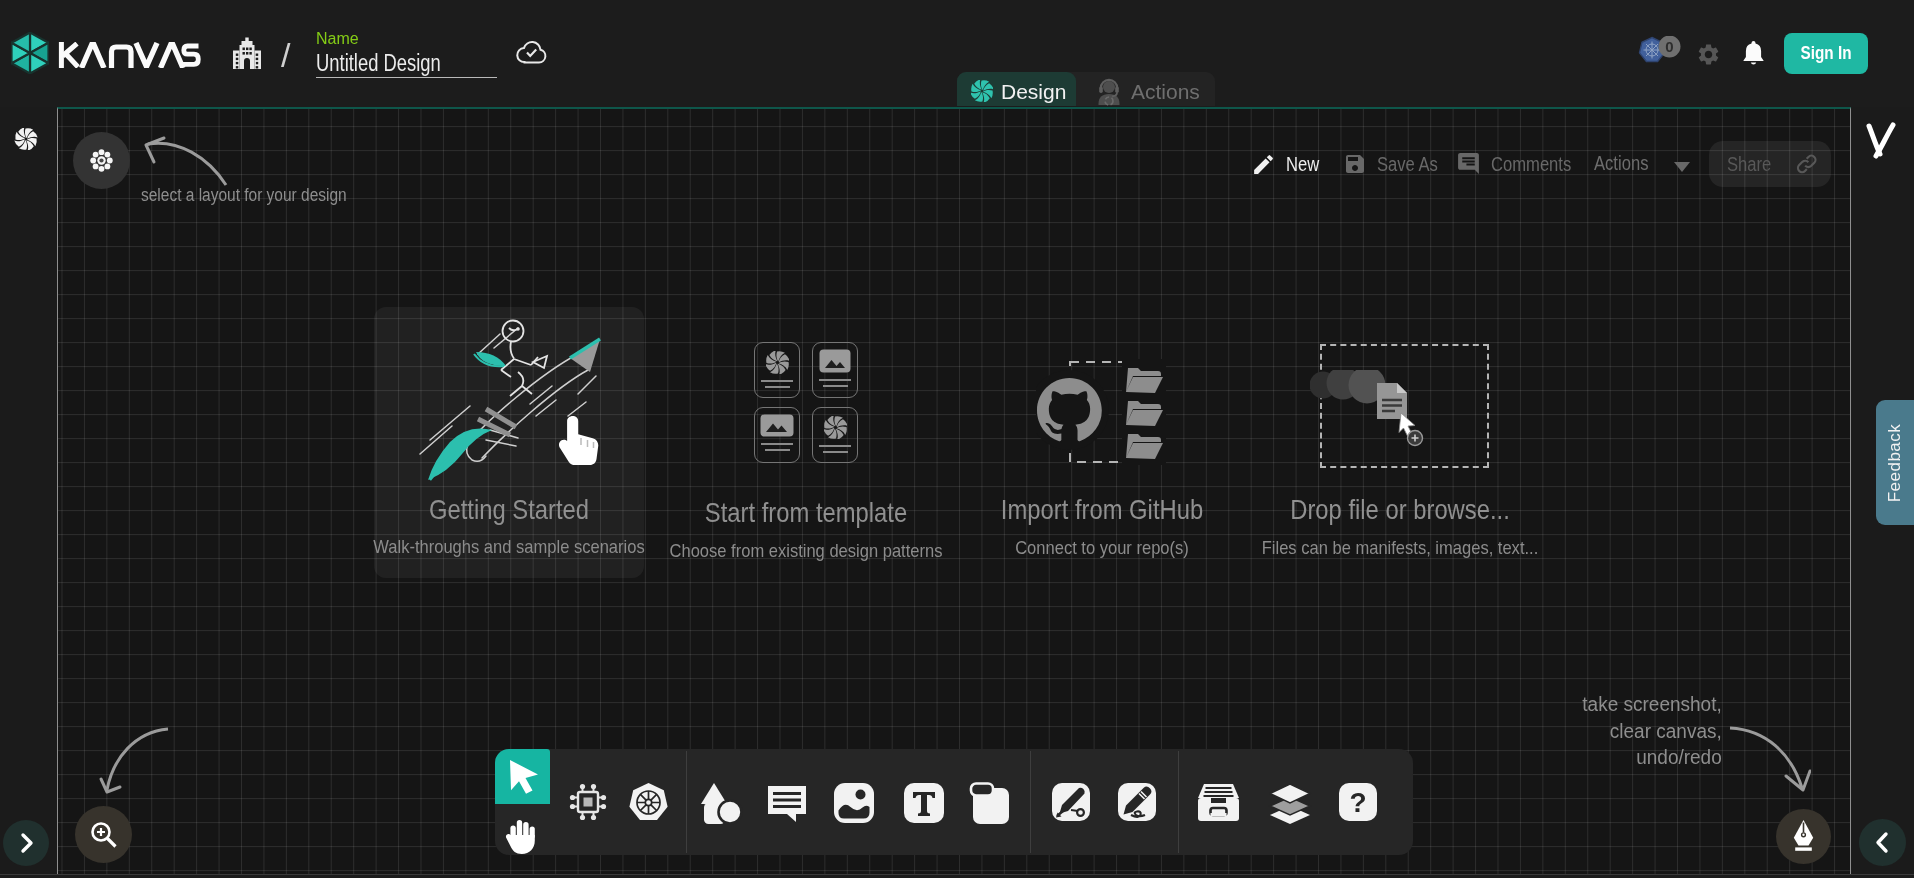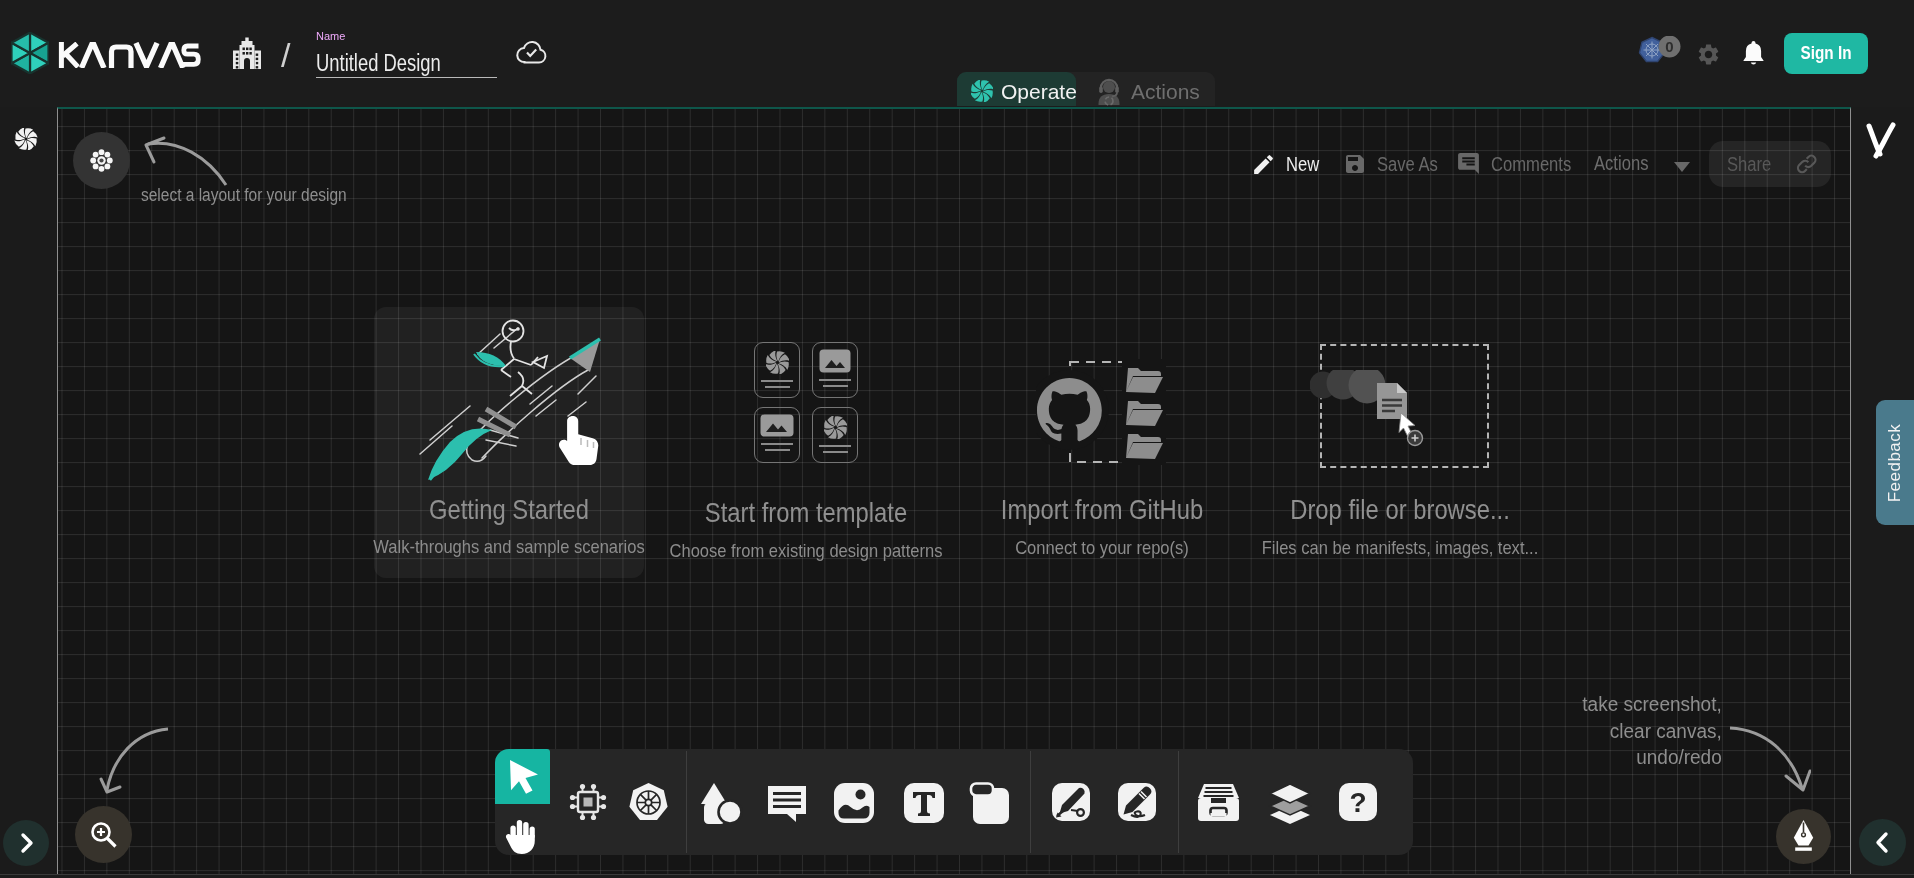--- a/index.html
+++ b/index.html
@@ -83,21 +83,21 @@
           <rect x="4.8" y="29.1" width="2.5" height="2.4"></rect>
         <rect x="24.7" y="16.5" width="2.5" height="2.4"></rect>
           <rect x="24.7" y="20.7" width="2.5" height="2.4"></rect>
           <rect x="24.9" y="24.9" width="2.3" height="2.4"></rect>
           <rect x="24.7" y="29.1" width="2.5" height="2.4"></rect>
         <path d="M13 32 v-8 a3 3 0 0 1 6 0 v8 Z"></path>
       </g>
     </svg>
   </div>
   <div class="abs" style="left:281px; top:36px; width:22px; height:36px; color:#cfcfcf; font-size:34px; font-weight:300;">/</div>
-  <div class="abs" style="left:316px; top:30px; color:#f0abfc; font-size:11px;">Name</div>
+  <div class="abs" style="left:316px; top:30px; color:#84cc16; font-size:16px;">Name</div>
   <div class="abs" style="left:316px; top:50px; color:#ececec; font-size:23px; transform:scaleX(0.8); transform-origin:left center;">Untitled Design</div>
   <div class="abs" style="left:316px; top:77px; width:181px; height:1px; background:#b9b9b9;"></div>
   <div class="abs" style="left:516px; top:40px;">
     <svg width="31" height="25" viewBox="0 0 31 25" fill="none" stroke="#e8e8e8" stroke-width="2">
       <path d="M8.5 22.5 h14.5 a6.5 6.5 0 0 0 1.5 -12.8 a8.5 8.5 0 0 0 -16.6 -1.6 a6.8 6.8 0 0 0 0.6 13.9 Z"></path>
       <path d="M11 12.5 l3.2 3.4 l6 -6.4" stroke-width="2.2"></path>
     </svg>
   </div>
   <div class="abs" style="left:1638px; top:36px;">
     <svg width="50" height="34" viewBox="0 0 50 34">
@@ -130,21 +130,21 @@
         <path d="M0.8,-1 C2,-5 4.2,-8.6 7.8,-10.2 A11.5,11.5 0 0 0 -0.5,-11.5 C-1.8,-7.5 -1,-3.5 0.8,-1 Z" fill="#2fc3ae" transform="rotate(0)"></path>
         <path d="M0.8,-1 C2,-5 4.2,-8.6 7.8,-10.2 A11.5,11.5 0 0 0 -0.5,-11.5 C-1.8,-7.5 -1,-3.5 0.8,-1 Z" fill="#2fc3ae" transform="rotate(45)"></path>
         <path d="M0.8,-1 C2,-5 4.2,-8.6 7.8,-10.2 A11.5,11.5 0 0 0 -0.5,-11.5 C-1.8,-7.5 -1,-3.5 0.8,-1 Z" fill="#2fc3ae" transform="rotate(90)"></path>
         <path d="M0.8,-1 C2,-5 4.2,-8.6 7.8,-10.2 A11.5,11.5 0 0 0 -0.5,-11.5 C-1.8,-7.5 -1,-3.5 0.8,-1 Z" fill="#2fc3ae" transform="rotate(135)"></path>
         <path d="M0.8,-1 C2,-5 4.2,-8.6 7.8,-10.2 A11.5,11.5 0 0 0 -0.5,-11.5 C-1.8,-7.5 -1,-3.5 0.8,-1 Z" fill="#2fc3ae" transform="rotate(180)"></path>
         <path d="M0.8,-1 C2,-5 4.2,-8.6 7.8,-10.2 A11.5,11.5 0 0 0 -0.5,-11.5 C-1.8,-7.5 -1,-3.5 0.8,-1 Z" fill="#2fc3ae" transform="rotate(225)"></path>
         <path d="M0.8,-1 C2,-5 4.2,-8.6 7.8,-10.2 A11.5,11.5 0 0 0 -0.5,-11.5 C-1.8,-7.5 -1,-3.5 0.8,-1 Z" fill="#2fc3ae" transform="rotate(270)"></path>
         <path d="M0.8,-1 C2,-5 4.2,-8.6 7.8,-10.2 A11.5,11.5 0 0 0 -0.5,-11.5 C-1.8,-7.5 -1,-3.5 0.8,-1 Z" fill="#2fc3ae" transform="rotate(315)"></path>
       </svg>
   </div>
-  <div class="abs" style="left:1001px; top:80px; color:#f2f2f2; font-size:21px;">Operate</div>
+  <div class="abs" style="left:1001px; top:80px; color:#f2f2f2; font-size:21px;">Design</div>
   <div class="abs" style="left:1094px; top:77px;">
     <svg width="30" height="30" viewBox="0 0 30 30" fill="#4e4e4e">
       <circle cx="15" cy="10" r="6"></circle>
       <path d="M15 17 c7 0 10.5 3.8 10.5 9.5 v1.5 H4.5 v-1.5 c0 -5.7 3.5 -9.5 10.5 -9.5 Z"></path>
       <path d="M6.8 11 a8.2 8.2 0 0 1 16.4 0" fill="none" stroke="#5e5e5e" stroke-width="2.2"></path>
       <rect x="5.2" y="9.5" width="3.6" height="6.5" rx="1.8" fill="#5e5e5e"></rect>
       <rect x="21.2" y="9.5" width="3.6" height="6.5" rx="1.8" fill="#5e5e5e"></rect>
       <path d="M23 15.5 q 0 3.5 -5 4" fill="none" stroke="#5e5e5e" stroke-width="1.8"></path>
       <circle cx="15" cy="24" r="4" fill="none" stroke="#6a6a6a" stroke-width="1.6" stroke-dasharray="4.5 2.5"></circle>
     </svg>

